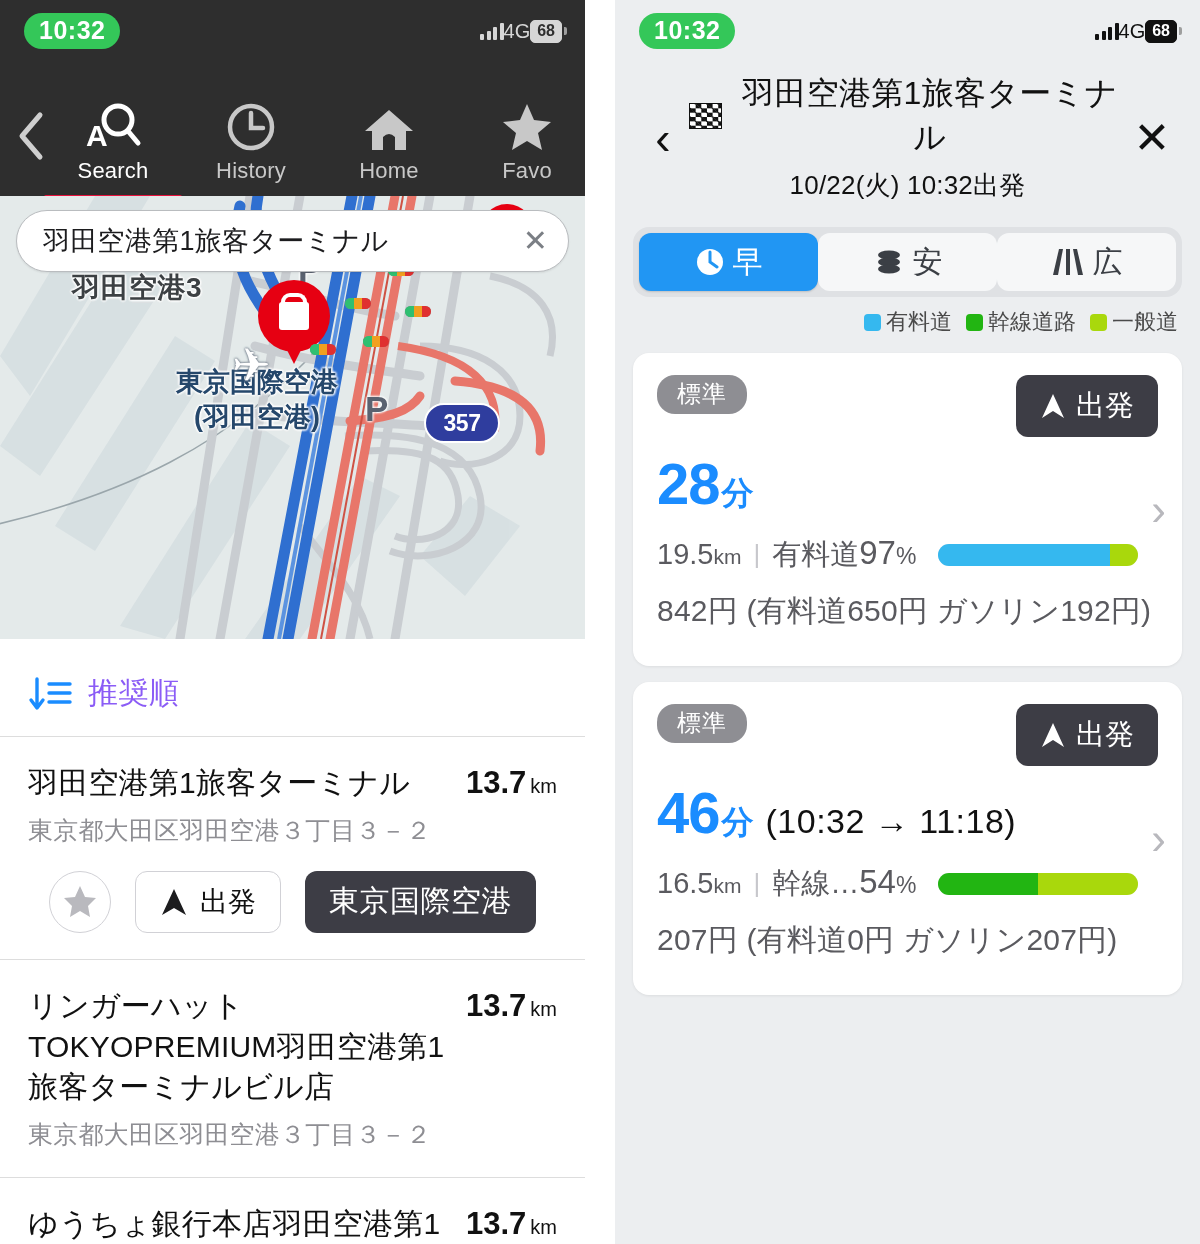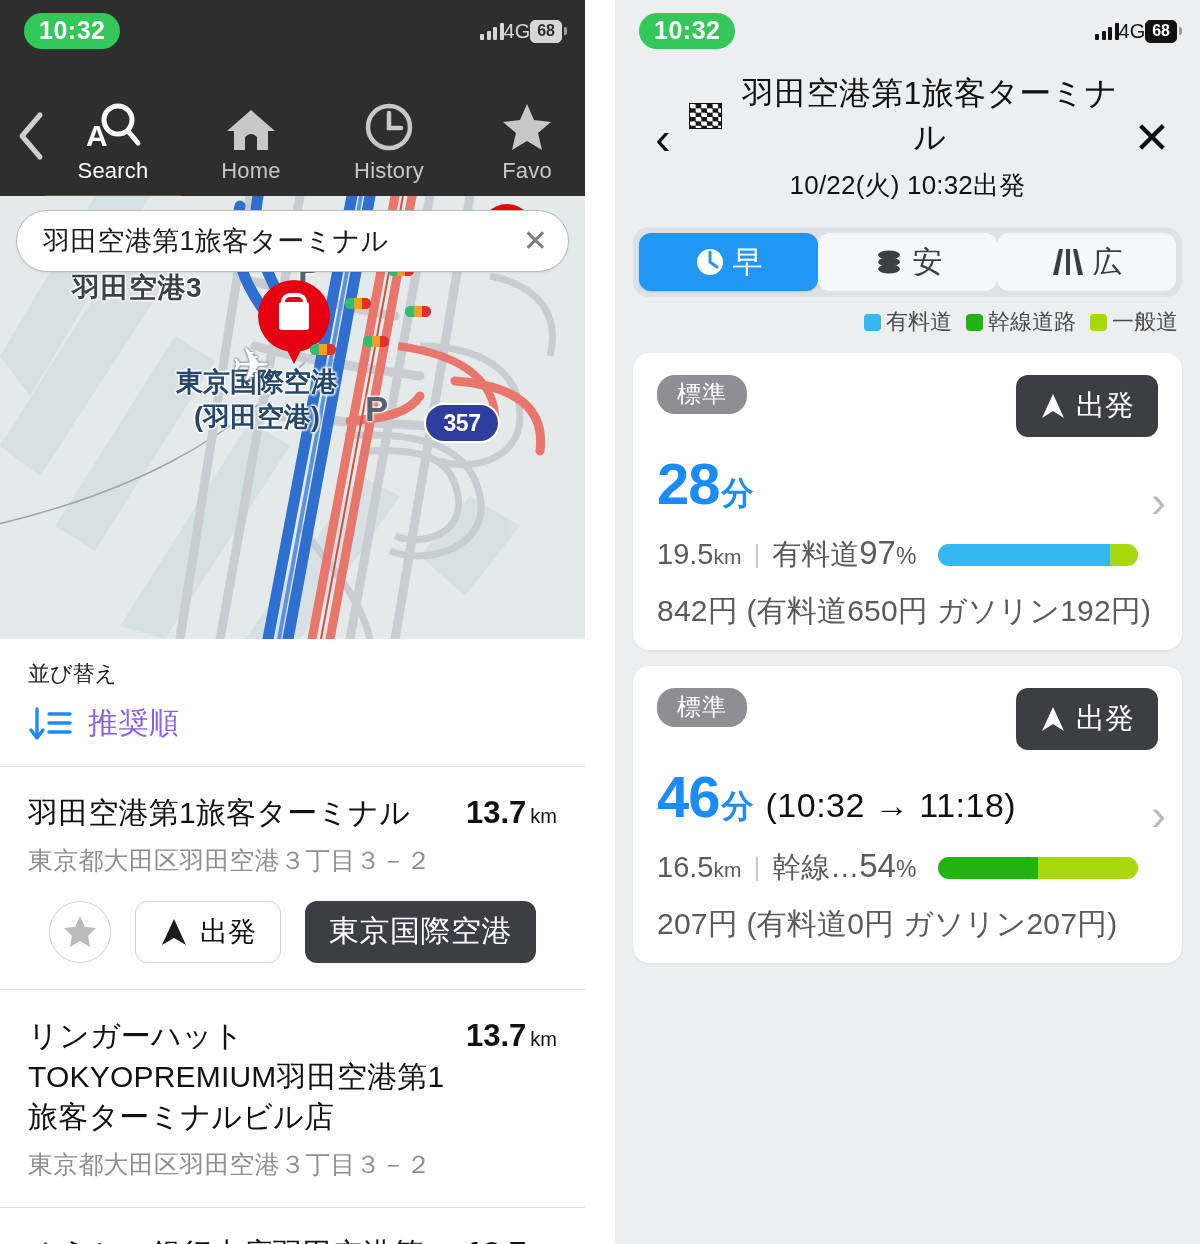--- a/index.html
+++ b/index.html
@@ -182,21 +182,21 @@
     justify-content:center; gap:8px; font-size:30px; color:#3b3f45; font-weight:500;
   }
   .seg.active { background:#2196f3; color:#fff; box-shadow:0 1px 2px rgba(0,0,0,.15);}
   .seg.plainbg { background:#f6f7f8; }
 
   .legend { display:flex; justify-content:flex-end; gap:14px; padding: 10px 22px 0;
     font-size:22px; color:#4a4a4a; align-items:center;}
   .legend span { display:flex; align-items:center; gap:5px; }
   .legend i { width:17px;height:17px;border-radius:4px;display:block;}
 
-  .card { background:#fff; border-radius:16px; margin:16px 18px 16px; padding:22px 24px 18px;
+  .card { background:#fff; border-radius:16px; margin:16px 18px 16px; padding:22px 24px 34px;
     position:relative; box-shadow:0 1px 3px rgba(0,0,0,.07); min-height:282px;}
   .card-top { display:flex; align-items:flex-start; justify-content:space-between; }
   .badge { background:#8e8e93; color:#fff; font-size:24px; border-radius:18px;
     padding:7px 20px 8px; line-height:1; letter-spacing:1px;}
   .btn-go { background:#3d3d45; color:#fff; border-radius:12px; height:62px;
     display:flex; align-items:center; gap:10px; padding:0 24px; font-size:29px;}
   .dur-row { display:flex; align-items:baseline; margin-top: 18px; }
   .dur-num { font-size:58px; font-weight:700; color:#1a8cff; line-height:1; letter-spacing:-1px;}
   .dur-unit { font-size:32px; font-weight:700; color:#1a8cff; margin-left:2px;}
   .dur-times { font-size:34px; color:#111; margin-left:12px; letter-spacing:.5px;}
@@ -252,35 +252,35 @@
               <circle cx="34" cy="22" r="14" stroke="#fff" stroke-width="5" fill="none"></circle>
               <line x1="44" y1="33" x2="54" y2="45" stroke="#fff" stroke-width="5" stroke-linecap="round"></line>
             </svg>
           </span>
           <span class="lbl">Search</span>
           <div class="tab-underline"></div>
         </div>
 
         <div class="tab-item">
           <span class="ic">
-            <svg width="52" height="48" viewBox="0 0 52 48">
-              <path d="M26 6 L50 27 L43 27 L43 46 L32 46 L32 33 Q26 27 20 33 L20 46 L9 46 L9 27 L2 27 Z" fill="#c8c8c8"></path>
-            </svg>
-          </span>
-          <span class="lbl">Home</span>
-        </div>
-
-        <div class="tab-item">
-          <span class="ic">
             <svg width="50" height="50" viewBox="0 0 50 50">
               <circle cx="25" cy="25" r="21" stroke="#c8c8c8" stroke-width="4.5" fill="none"></circle>
               <path d="M25 11 L25 26 L37 26" stroke="#c8c8c8" stroke-width="4.5" fill="none" stroke-linecap="round"></path>
             </svg>
           </span>
           <span class="lbl">History</span>
+        </div>
+
+        <div class="tab-item">
+          <span class="ic">
+            <svg width="52" height="48" viewBox="0 0 52 48">
+              <path d="M26 6 L50 27 L43 27 L43 46 L32 46 L32 33 Q26 27 20 33 L20 46 L9 46 L9 27 L2 27 Z" fill="#c8c8c8"></path>
+            </svg>
+          </span>
+          <span class="lbl">Home</span>
         </div>
 
         <div class="tab-item">
           <span class="ic">
             <svg width="52" height="50" viewBox="0 0 52 50">
               <path d="M26 2 L33 18 L50 20 L37 31 L41 48 L26 39 L11 48 L15 31 L2 20 L19 18 Z" fill="#c8c8c8"></path>
             </svg>
           </span>
           <span class="lbl">Favo</span>
         </div>
@@ -389,21 +389,20 @@
           <b style="background:#e03030"></b>
         </div>
       <div class="signal" style="left:310px;top:148px">
           <b style="background:#2fbf71"></b>
           <b style="background:#f0a020"></b>
           <b style="background:#e03030"></b>
         </div>
     </div>
 
     <div class="sort-sec">
-      <div class="sort-label">並び替え</div>
       <div class="sort-row">
         <svg width="44" height="34" viewBox="0 0 44 34">
           <path d="M9 2 L9 30 M3 23 L9 31 L15 23" stroke="#1a8cff" stroke-width="3.4" fill="none" stroke-linecap="round" stroke-linejoin="round"></path>
           <line x1="21" y1="7" x2="42" y2="7" stroke="#1a8cff" stroke-width="3.4" stroke-linecap="round"></line>
           <line x1="21" y1="16" x2="42" y2="16" stroke="#1a8cff" stroke-width="3.4" stroke-linecap="round"></line>
           <line x1="21" y1="25" x2="42" y2="25" stroke="#1a8cff" stroke-width="3.4" stroke-linecap="round"></line>
         </svg>
         <span class="txt">推奨順</span>
       </div>
     </div>

